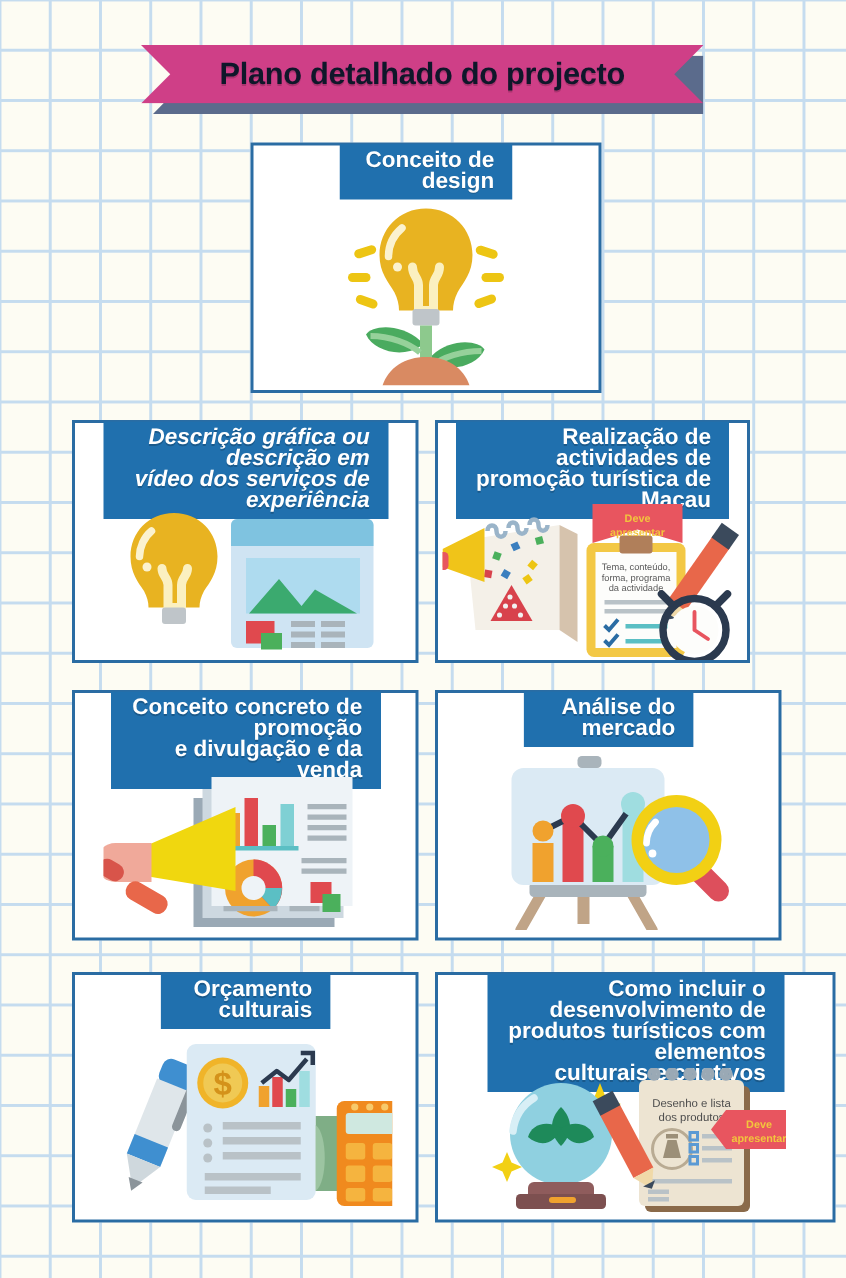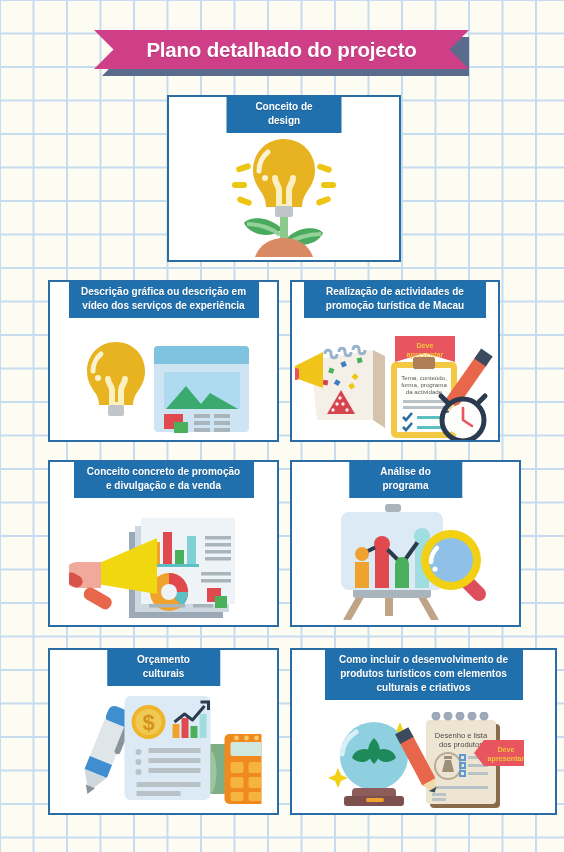--- a/index.html
+++ b/index.html
@@ -22,39 +22,39 @@
     background:#5b6b8c;
     clip-path:polygon(0 0,100% 0,100% 100%,0 100%,5.2% 50%);
   }
   .ribbon{
     position:absolute;left:0;top:0;width:375px;height:39px;
     background:#cf3f87;
     clip-path:polygon(0 0, 100% 0, 94.8% 50%, 100% 100%, 0 100%, 5.2% 50%);
     display:flex;align-items:center;justify-content:center;
   }
   .ribbon-text{
-    color:#ffffff;font-size:20.5px;font-weight:bold;letter-spacing:-0.2px;
+    color:#0f172a;font-size:20.5px;font-weight:bold;letter-spacing:-0.2px;
     text-shadow:0 1px 0 rgba(0,0,0,.18);
     white-space:nowrap;
   }
 
   
   .card{
     position:absolute;
     border:2.5px solid #2a6ca3;
     background:#ffffff;
     box-sizing:border-box;
   }
   .card-label{
     position:absolute;top:-1px;left:50%;transform:translateX(-50%);
     background:#2070ae;
     color:#fff;
-    font-size:10px;font-weight:bold;line-height:14px;
+    font-size:15px;font-weight:bold;line-height:14px;
     padding:4px 12px 5px 12px;
-    text-align:center;
+    text-align:right;
     white-space:pre-line;
     box-sizing:border-box;
     text-shadow:0 1px 0 rgba(0,0,0,.2);
   }
   .card-art{position:absolute;left:0;right:0;bottom:0;top:0;}
   svg{display:block;}
   .art-center{
     position:absolute;left:50%;transform:translateX(-50%);
   }
 
@@ -91,21 +91,21 @@
       <rect x="61" y="88" width="8" height="22" fill="#8dc98d"></rect>
       <path d="M61 98c-14-12-32-10-36-4 5 11 24 16 36 8z" fill="#4aab5f"></path>
       <path d="M69 108c13-12 31-10 35-4-5 11-23 16-35 8z" fill="#4aab5f"></path>
       <path d="M28 95c13 0 26 5 33 11" stroke="#96d19a" stroke-width="4" fill="none"></path>
       <path d="M102 105c-13 0-26 4-33 10" stroke="#96d19a" stroke-width="4" fill="none"></path>
       <path d="M36 128c4-12 15-19 29-19s25 7 29 19z" fill="#d98a62"></path>
     </svg>
   </div>
 </div>
 
-<div class="card" style="left:48px;top:280px;width:231px;height:162px;">
+<div class="card" style="left:48px;top:280px;width:231px;height:162px;font-style:italic;">
   <div class="card-label" style="width:190px;">Descrição gráfica ou descrição em
 vídeo dos serviços de experiência</div>
   <div class="card-art">
     <svg class="art-center" style="top:58px;" width="180" height="96" viewBox="0 0 180 96">
       <path d="M42 2C25 2 13 15 13 31c0 11 5 17 9 23 2 4 3 7 3 11h34c0-4 1-7 3-11 4-6 9-12 9-23C71 15 59 2 42 2z" fill="#e8b321"></path>
       <path d="M27 14c-5 4-8 11-8 17" stroke="#fbf2cf" stroke-width="5" fill="none" stroke-linecap="round"></path>
       <circle cx="24" cy="38" r="3" fill="#fbf2cf"></circle>
       <path d="M34 39c0 5 4 6 4 11v15h9V50c0-5 4-6 4-11" stroke="#fbf0c0" stroke-width="6" fill="none" stroke-linecap="round" stroke-linejoin="round"></path>
       <rect x="34" y="65" width="16" height="11" rx="2" fill="#bfc5c9"></rect>
       <rect x="80" y="6" width="95" height="86" rx="4" fill="#cfe4f3"></rect>
@@ -230,21 +230,21 @@
 
       <path d="M28 50l60-26v56L28 70z" fill="#f0d70f"></path>
       <path d="M8 48h24v26H8a13 13 0 0 1 0-26z" fill="#f0a99a"></path>
       <rect x="-4" y="60" width="18" height="12" rx="6" fill="#d8544a" transform="rotate(30 5 66)"></rect>
       <rect x="14" y="78" width="30" height="13" rx="6" fill="#e8674a" transform="rotate(30 29 84)"></rect>
     </svg>
   </div>
 </div>
 
 <div class="card" style="left:290px;top:460px;width:231px;height:167px;">
-  <div class="card-label">Análise do programa</div>
+  <div class="card-label">Análise do mercado</div>
   <div class="card-art">
     <svg class="art-center" style="top:40px;" width="190" height="118" viewBox="0 0 190 118">
 
       <path d="M52 90l-16 28M108 90l16 28" stroke="#c0a487" stroke-width="7" stroke-linecap="round"></path>
       <rect x="74" y="88" width="8" height="26" fill="#c0a487"></rect>
       <rect x="42" y="86" width="78" height="10" rx="3" fill="#a9b4bb"></rect>
       <rect x="74" y="2" width="16" height="8" rx="3" fill="#a9b4bb"></rect>
 
       <rect x="30" y="10" width="102" height="78" rx="8" fill="#dbeaf4"></rect>
 

